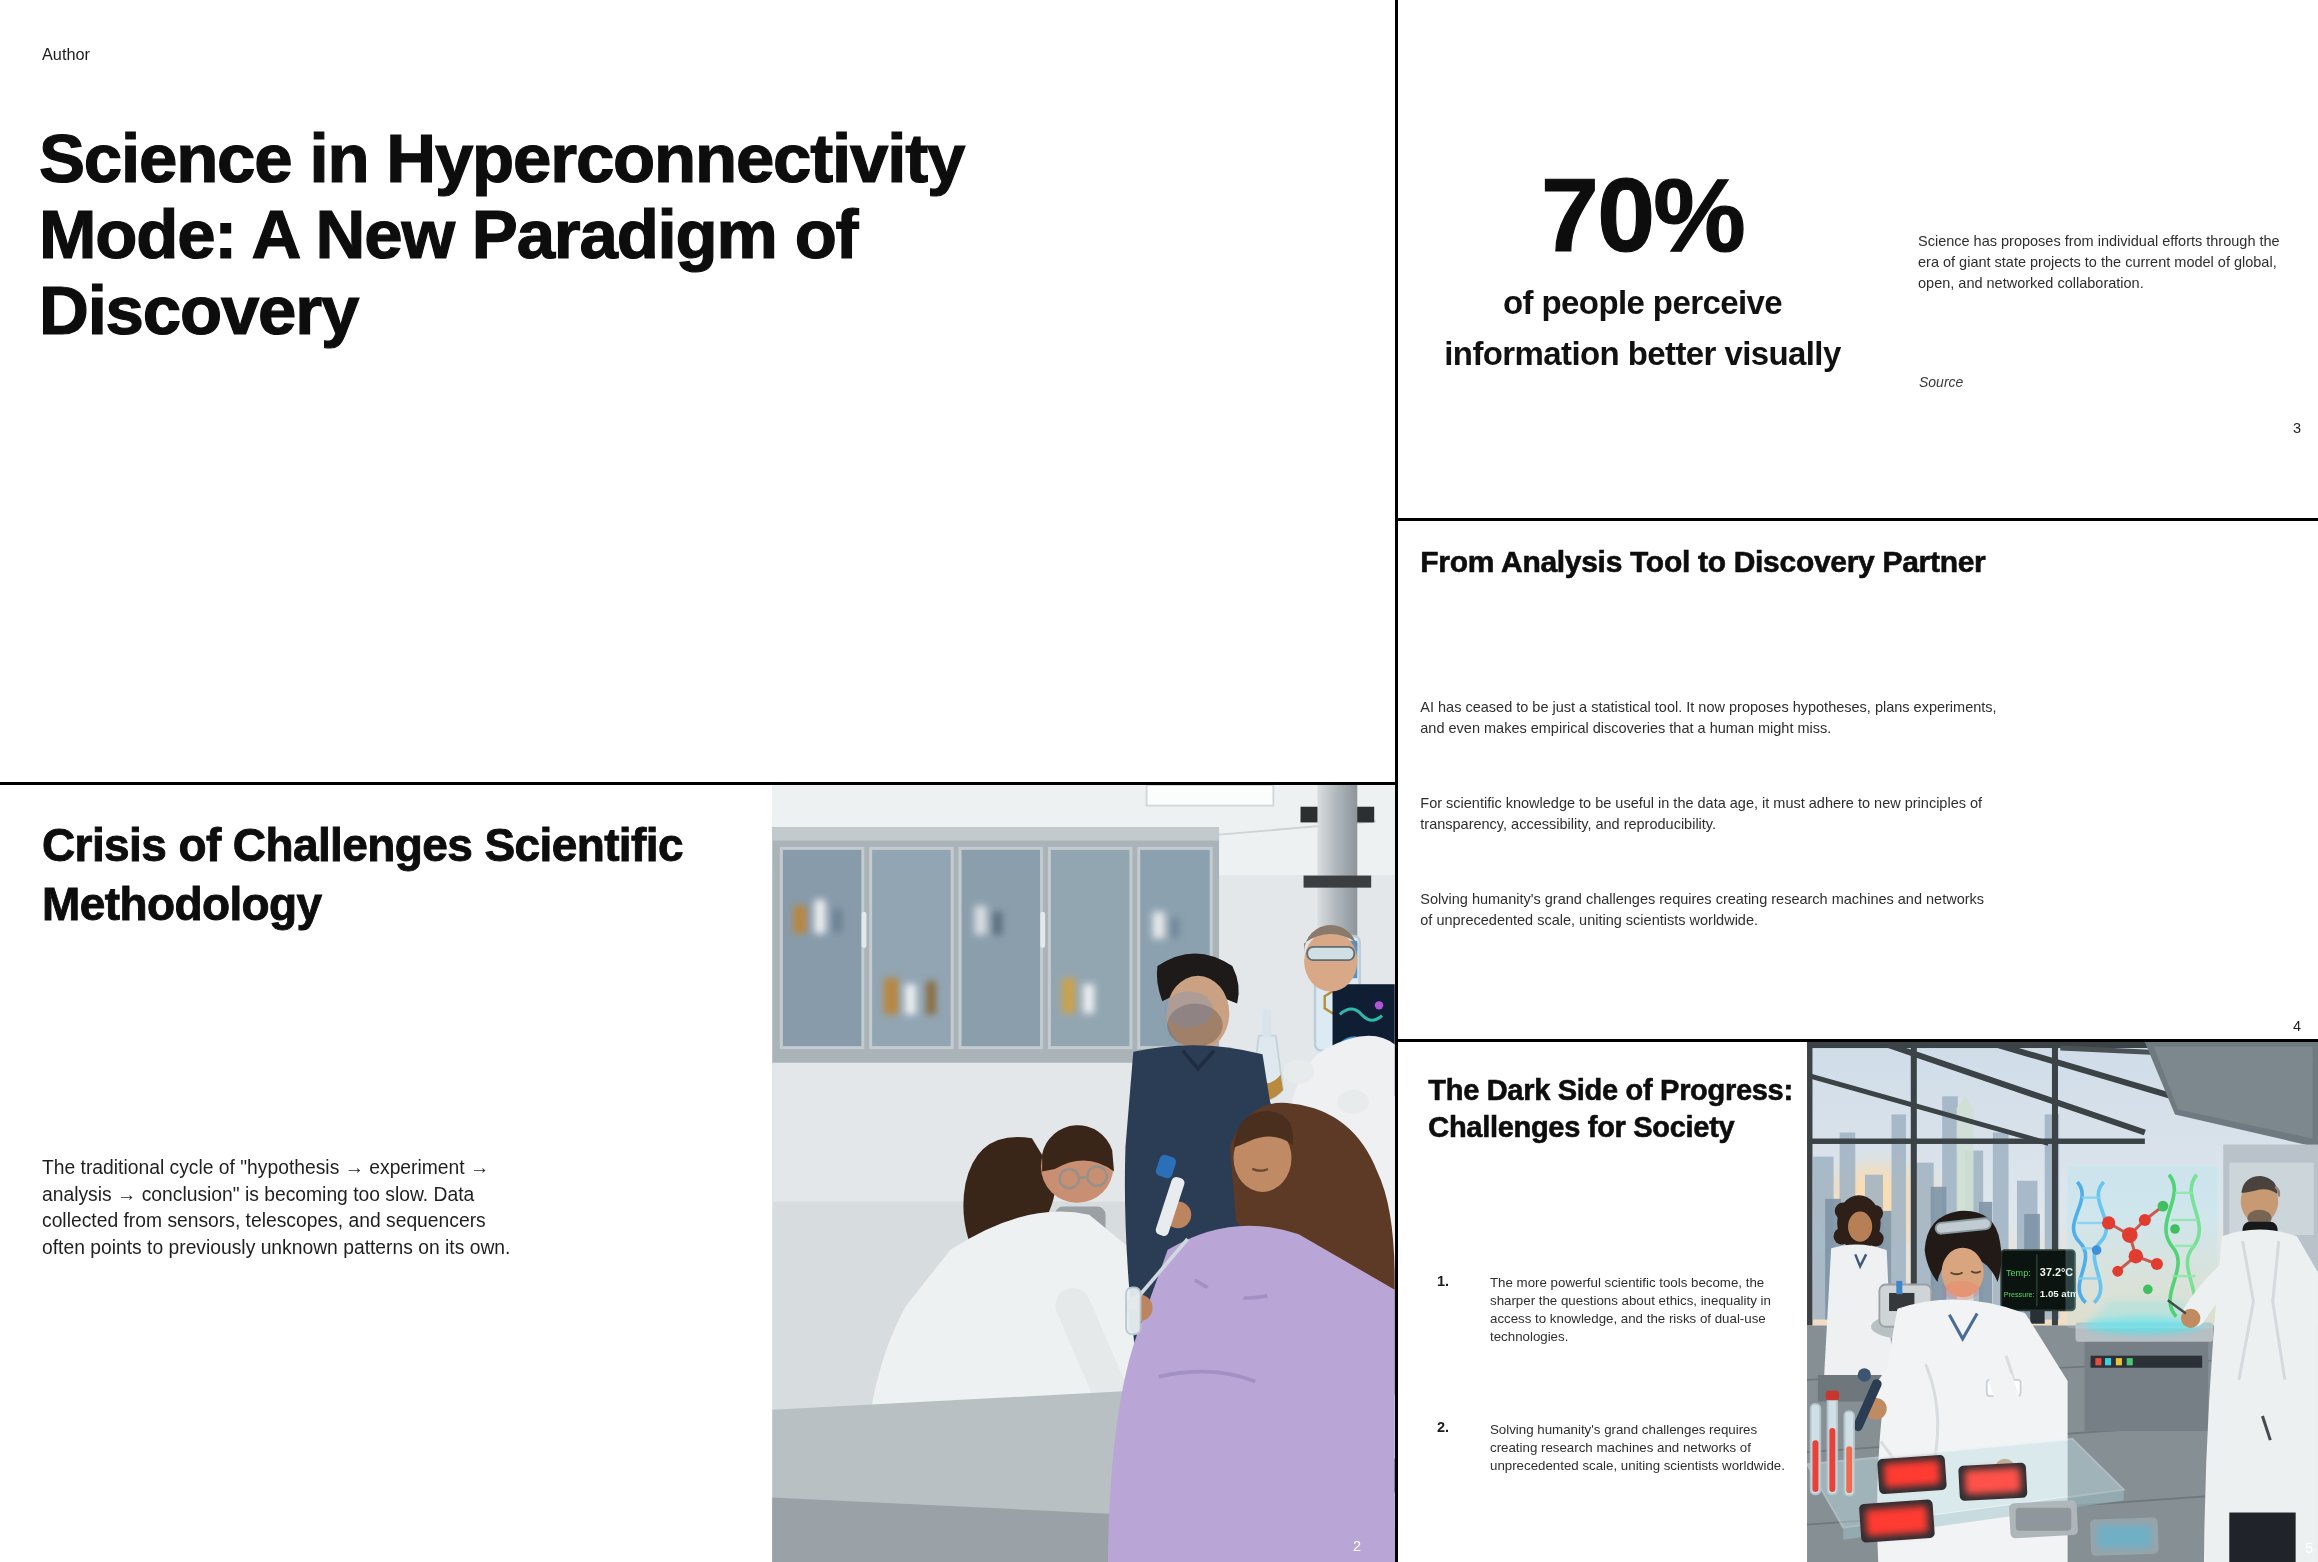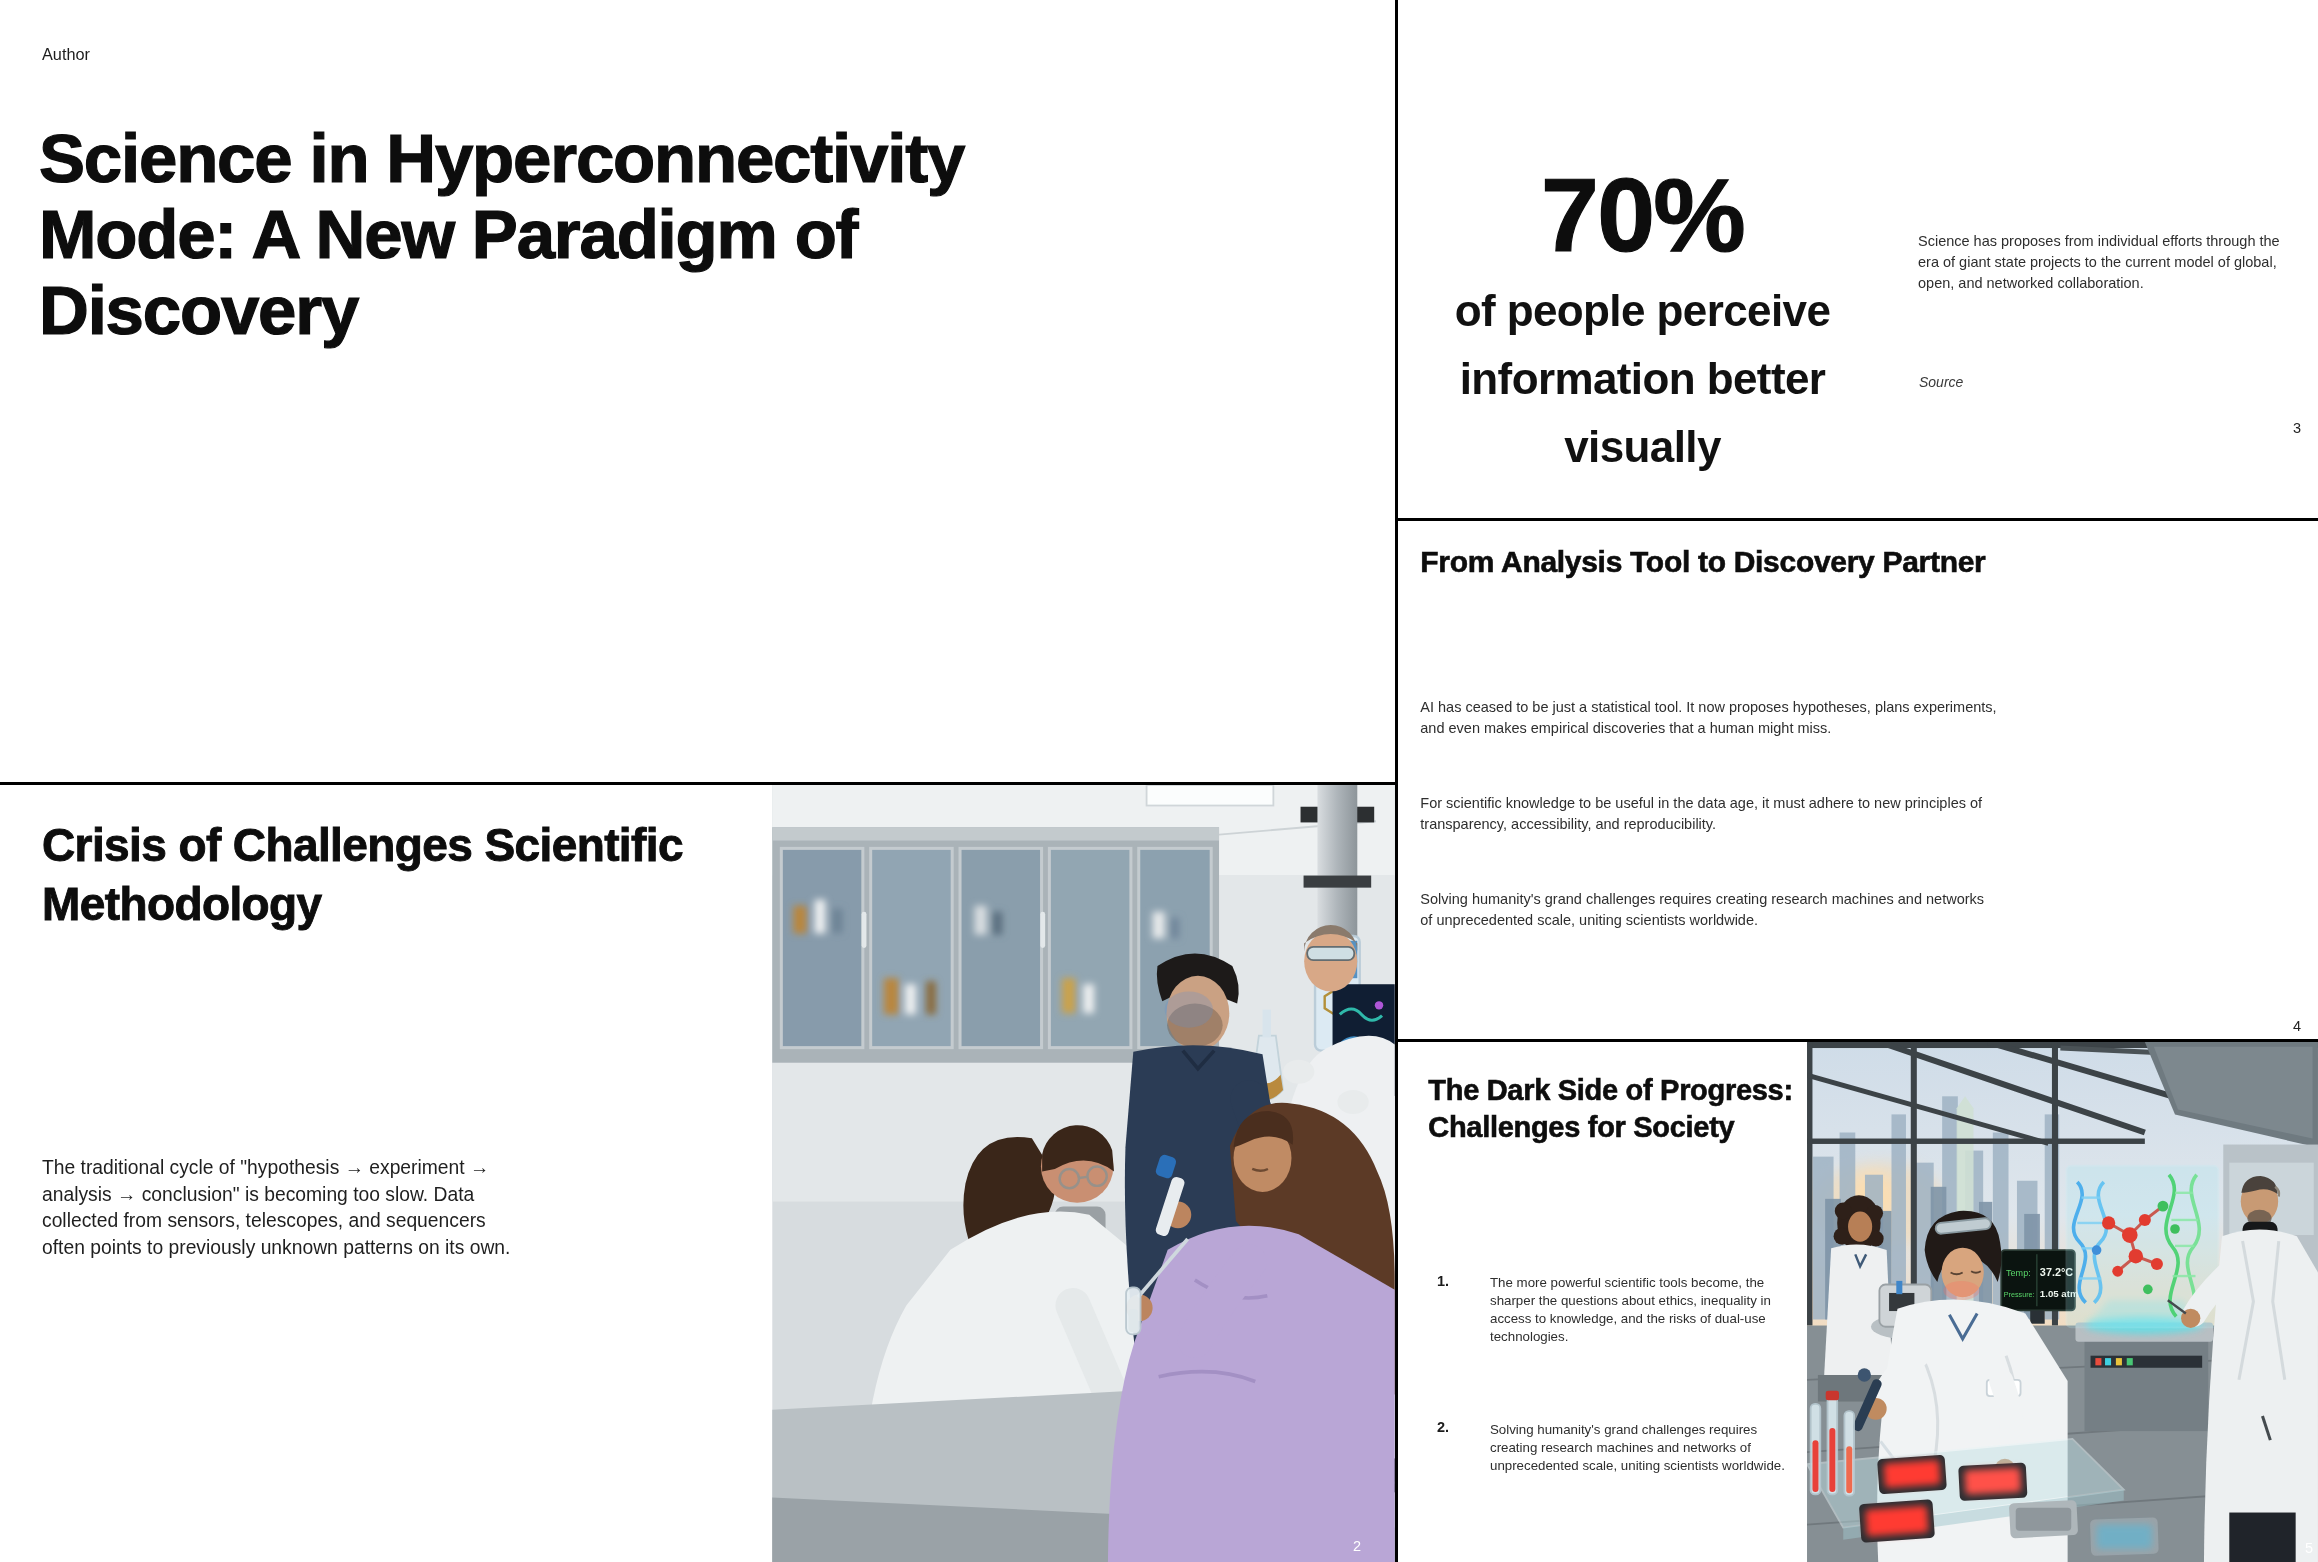--- a/index.html
+++ b/index.html
@@ -26,21 +26,21 @@
   .photo-lab{left:772px;top:0;width:623px;height:777px;overflow:hidden;}
 
   
   .vdiv{position:absolute;left:1395px;top:0;width:3px;height:1562px;}
 
   
   .col-right{position:absolute;left:1398px;top:0;width:921px;height:1562px;}
   .slide-stat{position:absolute;left:0;top:0;width:921px;height:438px;background:#fff;}
   .stat-number{left:12px;top:156px;width:465px;text-align:center;font-size:104px;font-weight:700;
                letter-spacing:-1.8px;color:#0d0d0d;-webkit-text-stroke:1.2px #0d0d0d;}
-  .stat-caption{left:12px;top:277px;width:465px;text-align:center;font-size:44px;line-height:1.55;
+  .stat-caption{left:12px;top:277px;width:465px;text-align:center;font-size:33px;line-height:1.55;
                 font-weight:700;letter-spacing:-0.6px;color:#111;}
   .stat-body{left:520px;top:231px;width:399px;font-size:14.5px;line-height:1.45;color:#2e2e2e;}
   .stat-source{left:521px;top:374px;font-size:14px;font-style:italic;color:#3a3a3a;}
 
   .hdiv-r1{position:absolute;left:0;top:518px;width:921px;height:3px;}
   .slide-partner{position:absolute;left:0;top:521px;width:921px;height:517px;background:#fff;}
   .partner-heading{left:22.3px;top:24px;width:845px;font-size:30px;font-weight:700;letter-spacing:-0.3px;
                    color:#0d0d0d;-webkit-text-stroke:0.6px #0d0d0d;}
   .partner-p{left:22.3px;width:616px;font-size:14.5px;line-height:1.42;color:#2e2e2e;}
   .partner-p1{top:176px;} .partner-p2{top:272px;} .partner-p3{top:368px;}

